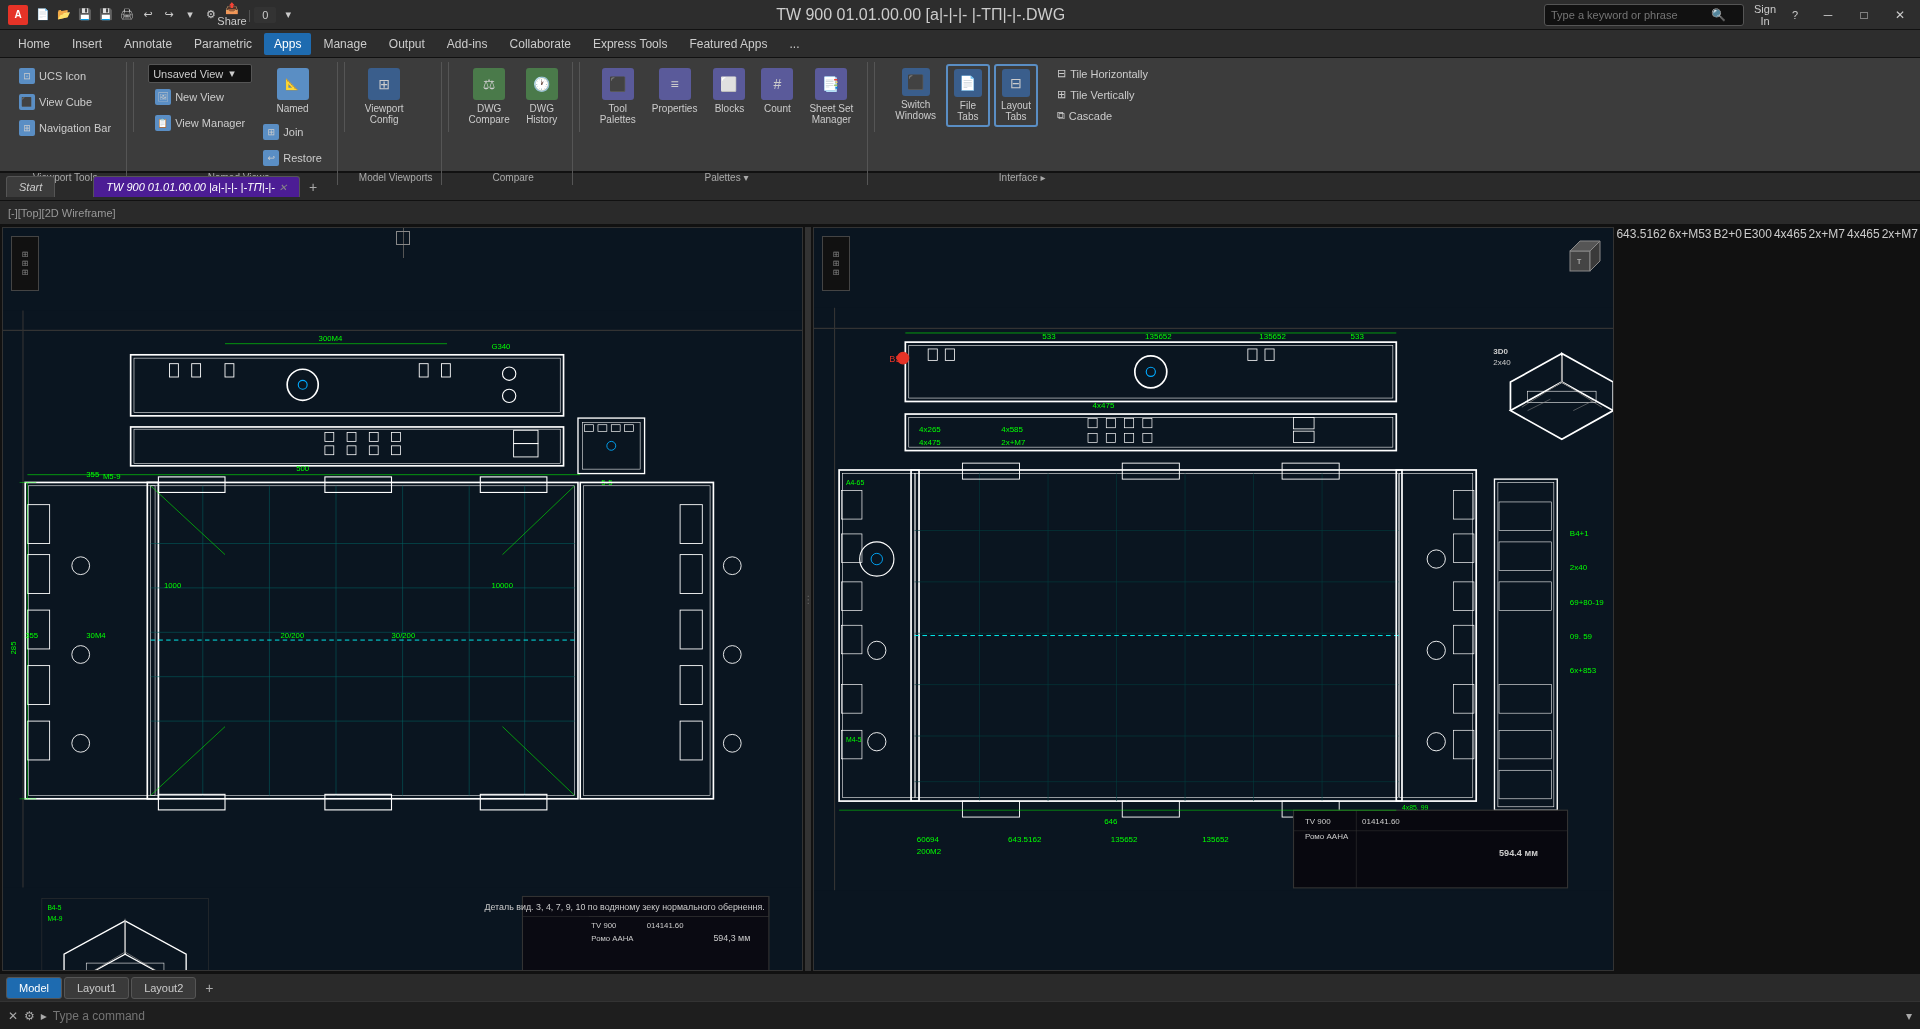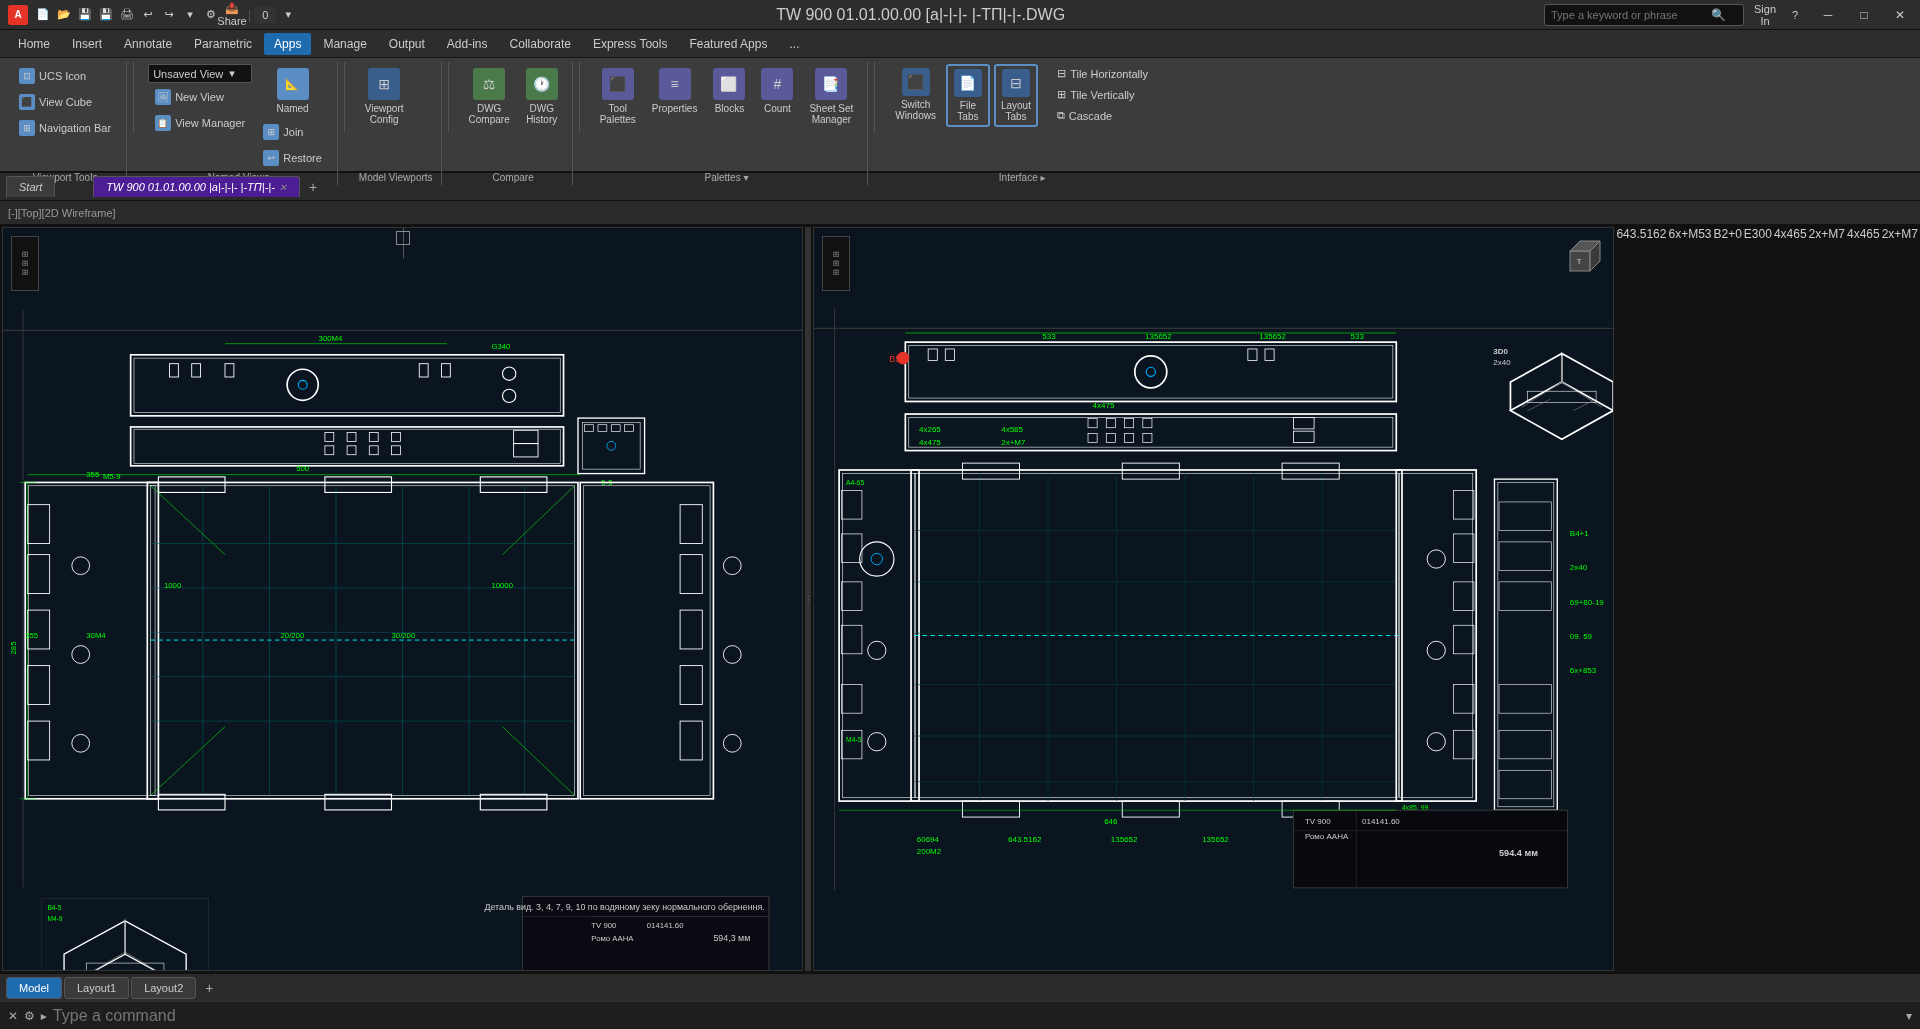--- a/index.html
+++ b/index.html
@@ -365,21 +365,21 @@
       padding: 0 8px;
       gap: 6px;
       border-top: 1px solid #333;
     }
     #command-line input {
       flex: 1;
       background: transparent;
       border: none;
       outline: none;
       color: #ccc;
-      font-size: 16px;
+      font-size: 12px;
     }
     .cmd-icon {
       color: #aaa;
       font-size: 12px;
       cursor: pointer;
     }
 
     
     .vp-divider {
       width: 6px;

